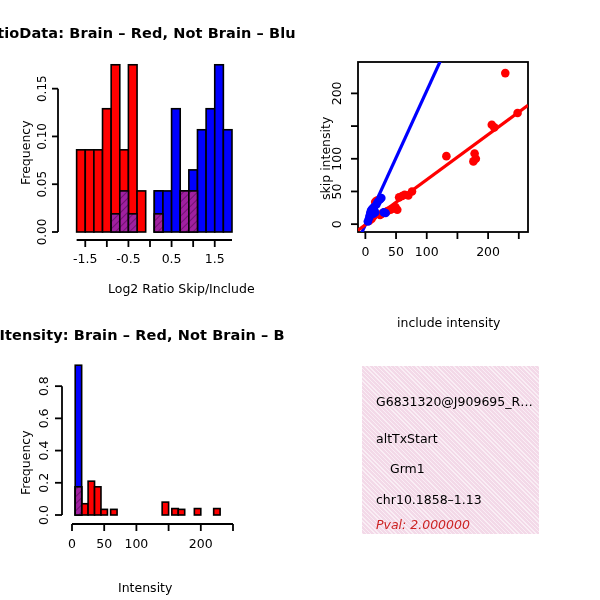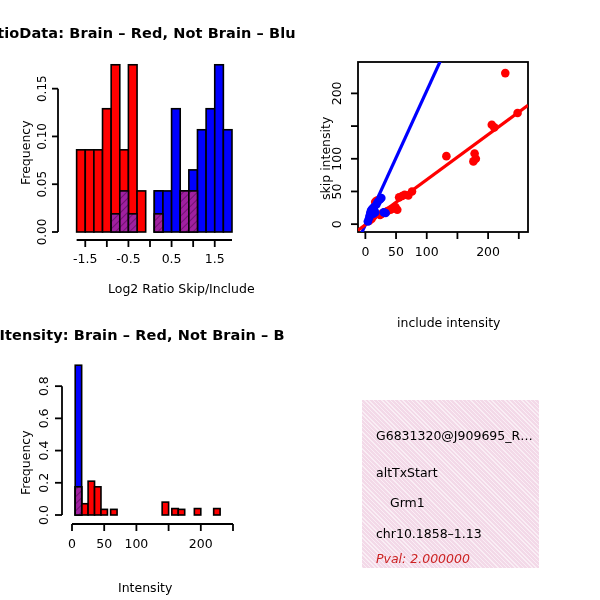--- a/index.html
+++ b/index.html
@@ -23,21 +23,20 @@
   }
   svg{display:block;overflow:visible;}
 
   
   #info-panel{
     background:
       repeating-linear-gradient(45deg,
         rgba(255,255,255,.55) 0 1px,
         rgba(0,0,0,0) 1px 3px),
       #f3d9e8;
-    margin-top: 34px;
   }
   .info-line{
     position:absolute;font-size:12.5px;color:#000;white-space:nowrap;
   }
   .info-pval{color:#cc2222;}
 </style>
 </head>
 <body>
 
 <div class="panel" id="ratio-panel" style="left:0;top:0;width:300px;height:310px;">

